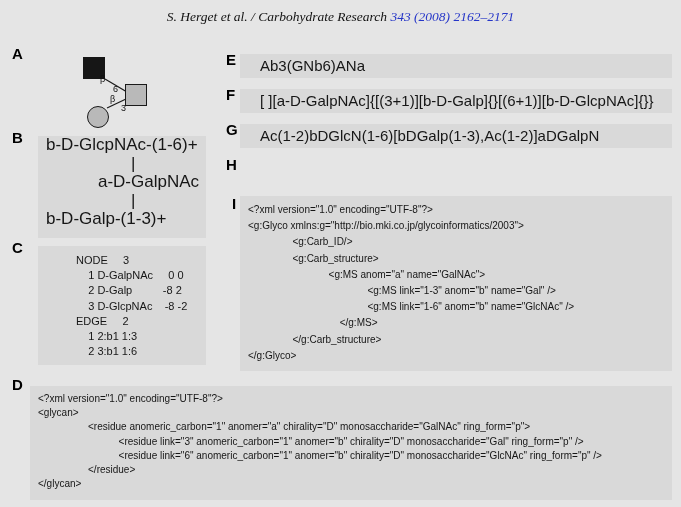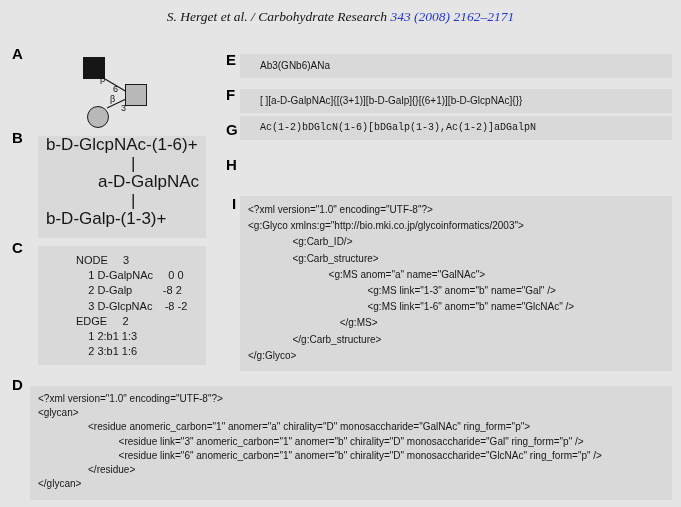--- a/index.html
+++ b/index.html
@@ -17,21 +17,21 @@
     position:absolute; font-weight:bold; font-size:15px; line-height:15px;
     font-family:"Liberation Sans", sans-serif; color:#000;
   }
   .gbox { position:absolute; background:var(--box-bg, #d9d9d9); }
   .gbox pre { font-family:"Liberation Sans", sans-serif; white-space:pre; color:#161616; }
   .pre-b { padding:0 0 0 8px; font-size:17px; line-height:18.5px;border-radius:18px; }
   .pre-c { padding:7px 0 0 8px;  font-size:11px;   line-height:15.2px;margin-left:30px; }
   .pre-d { padding:6px 0 0 8px;  font-size:10px;   line-height:14.2px; }
   .pre-i { padding:6px 0 0 8px;  font-size:10px;   line-height:16.2px; }
   .bar { left:240px; width:432px; height:24px; }
-  .bartext { display:block; line-height:24px; padding-left:20px; font-size:10px; color:#161616; }
+  .bartext { display:block; line-height:24px; padding-left:20px; font-size:15px; color:#161616; }
   .sq, .circle { position:absolute; width:22px; height:22px; }
   .shape-black { background:var(--shape-black, #161616); border:1px solid var(--shape-black, #161616); }
   .shape-gray  { background:var(--shape-gray, #b9b9b9);  border:1px solid var(--line, #1a1a1a); }
   .circle { border-radius:50%; }
   .edges { position:absolute; left:75px; top:50px; pointer-events:none; }
   .edges line { stroke:var(--line, #1a1a1a); stroke-width:1.2; }
   .glyph { position:absolute; font-size:9px; line-height:9px; color:#111; }
 </style>
 </head>
 <body>
@@ -90,21 +90,21 @@
   <div class="gbox bar" style="top:54px;">
     <span class="bartext">Ab3(GNb6)ANa</span>
   </div>
 
   <span class="plabel" style="left:226px;top:87px;">F</span>
   <div class="gbox bar" style="top:89px;">
     <span class="bartext">[ ][a-D-GalpNAc]{[(3+1)][b-D-Galp]{}[(6+1)][b-D-GlcpNAc]{}}</span>
   </div>
 
   <span class="plabel" style="left:226px;top:122px;">G</span>
-  <div class="gbox bar" style="top:116px;font-family:Liberation Mono, monospace;">
+  <div class="gbox bar" style="top:124px;">
     <span class="bartext">Ac(1-2)bDGlcN(1-6)[bDGalp(1-3),Ac(1-2)]aDGalpN</span>
   </div>
 
   <span class="plabel" style="left:226px;top:157px;">H</span>
 
   <span class="plabel" style="left:232px;top:196px;">I</span>
   <div class="gbox" style="left:240px;top:196px;width:432px;height:175px;">
     <pre class="pre-i">&lt;?xml version="1.0" encoding="UTF-8"?&gt;
 &lt;g:Glyco xmlns:g="http://bio.mki.co.jp/glycoinformatics/2003"&gt;
                 &lt;g:Carb_ID/&gt;

